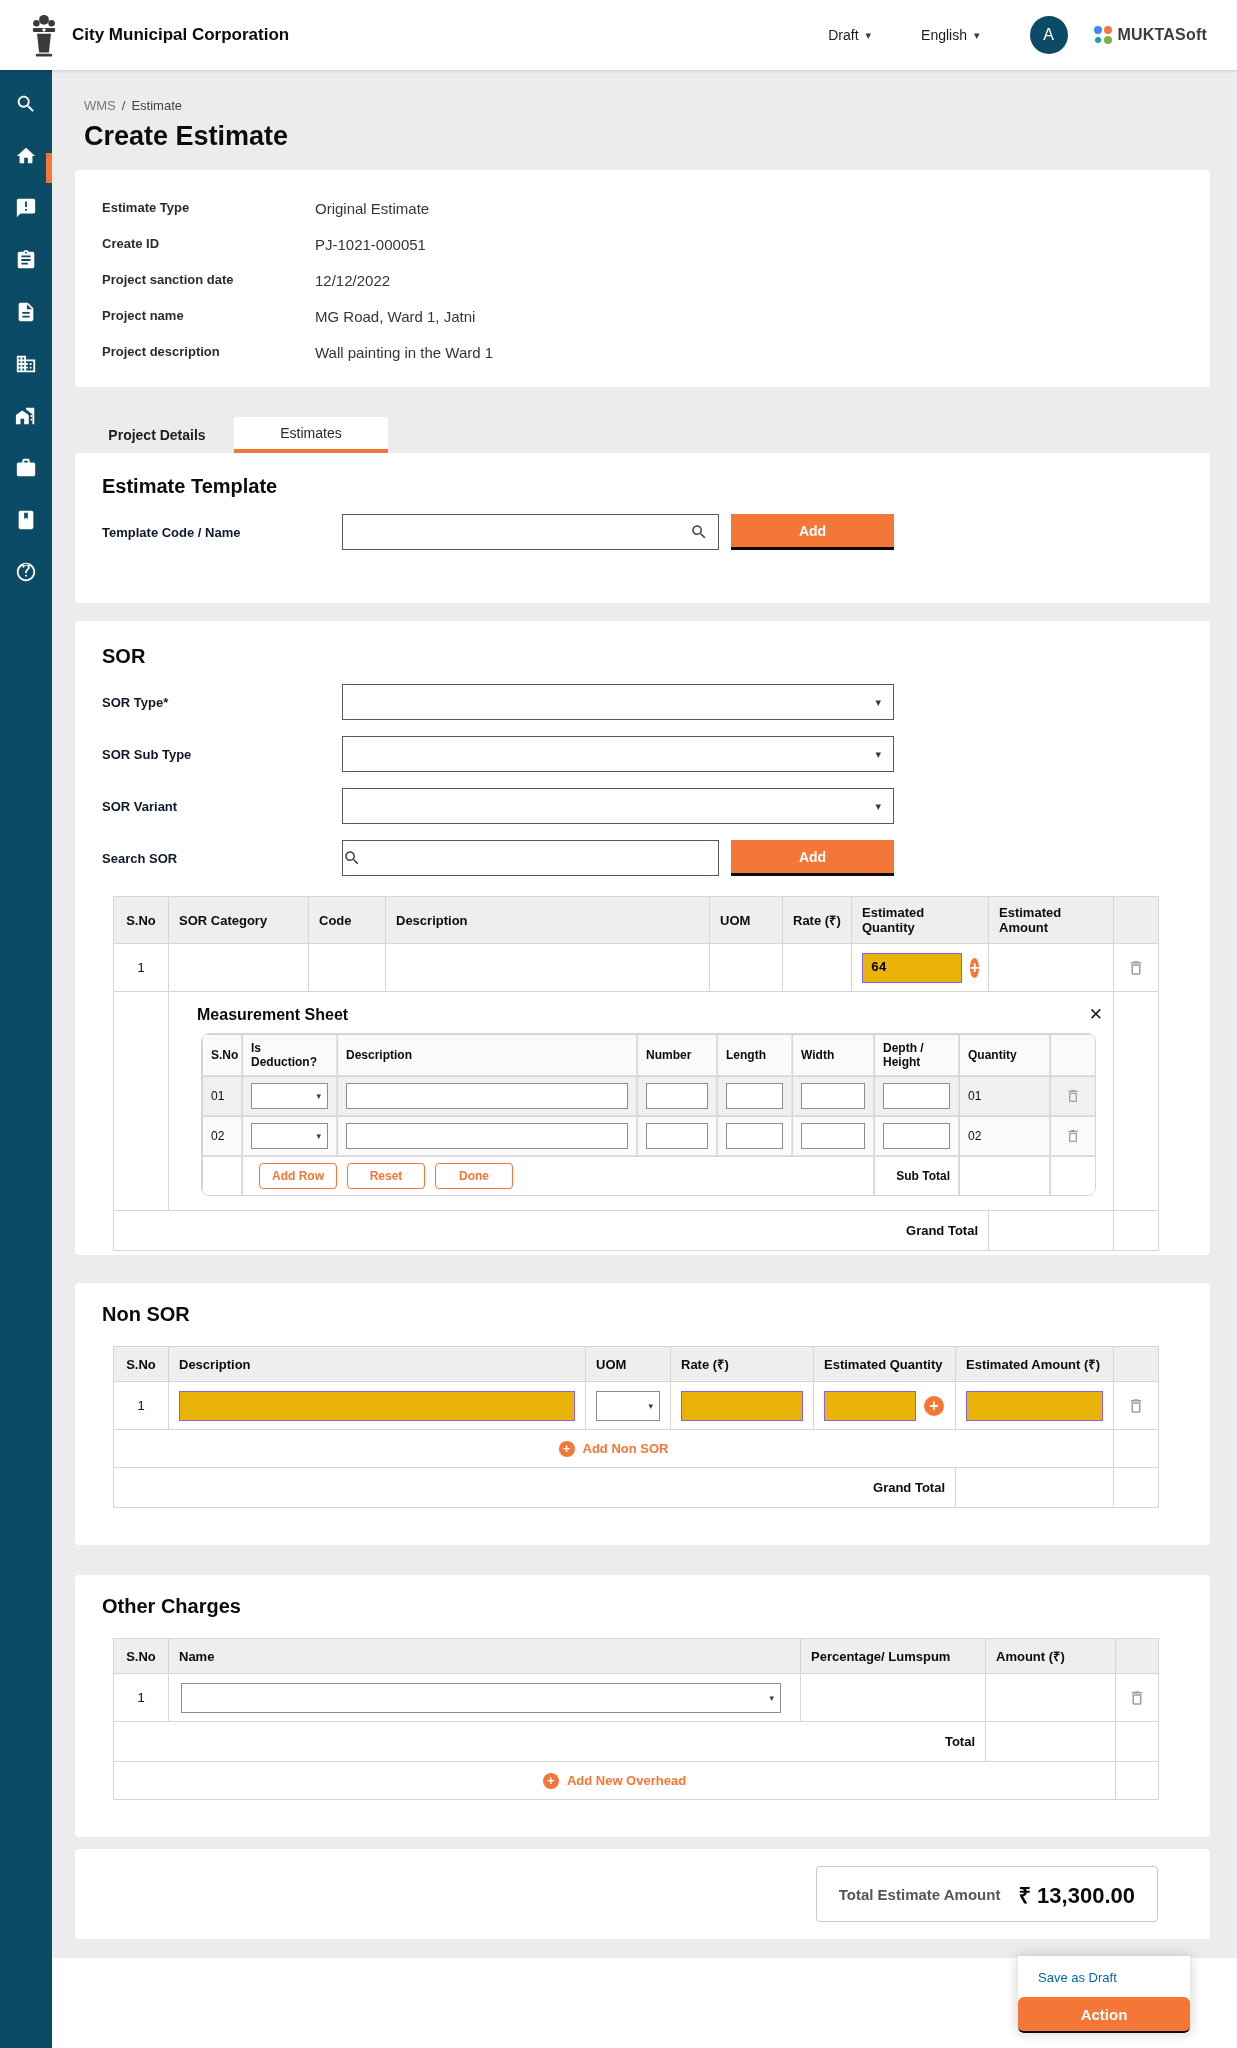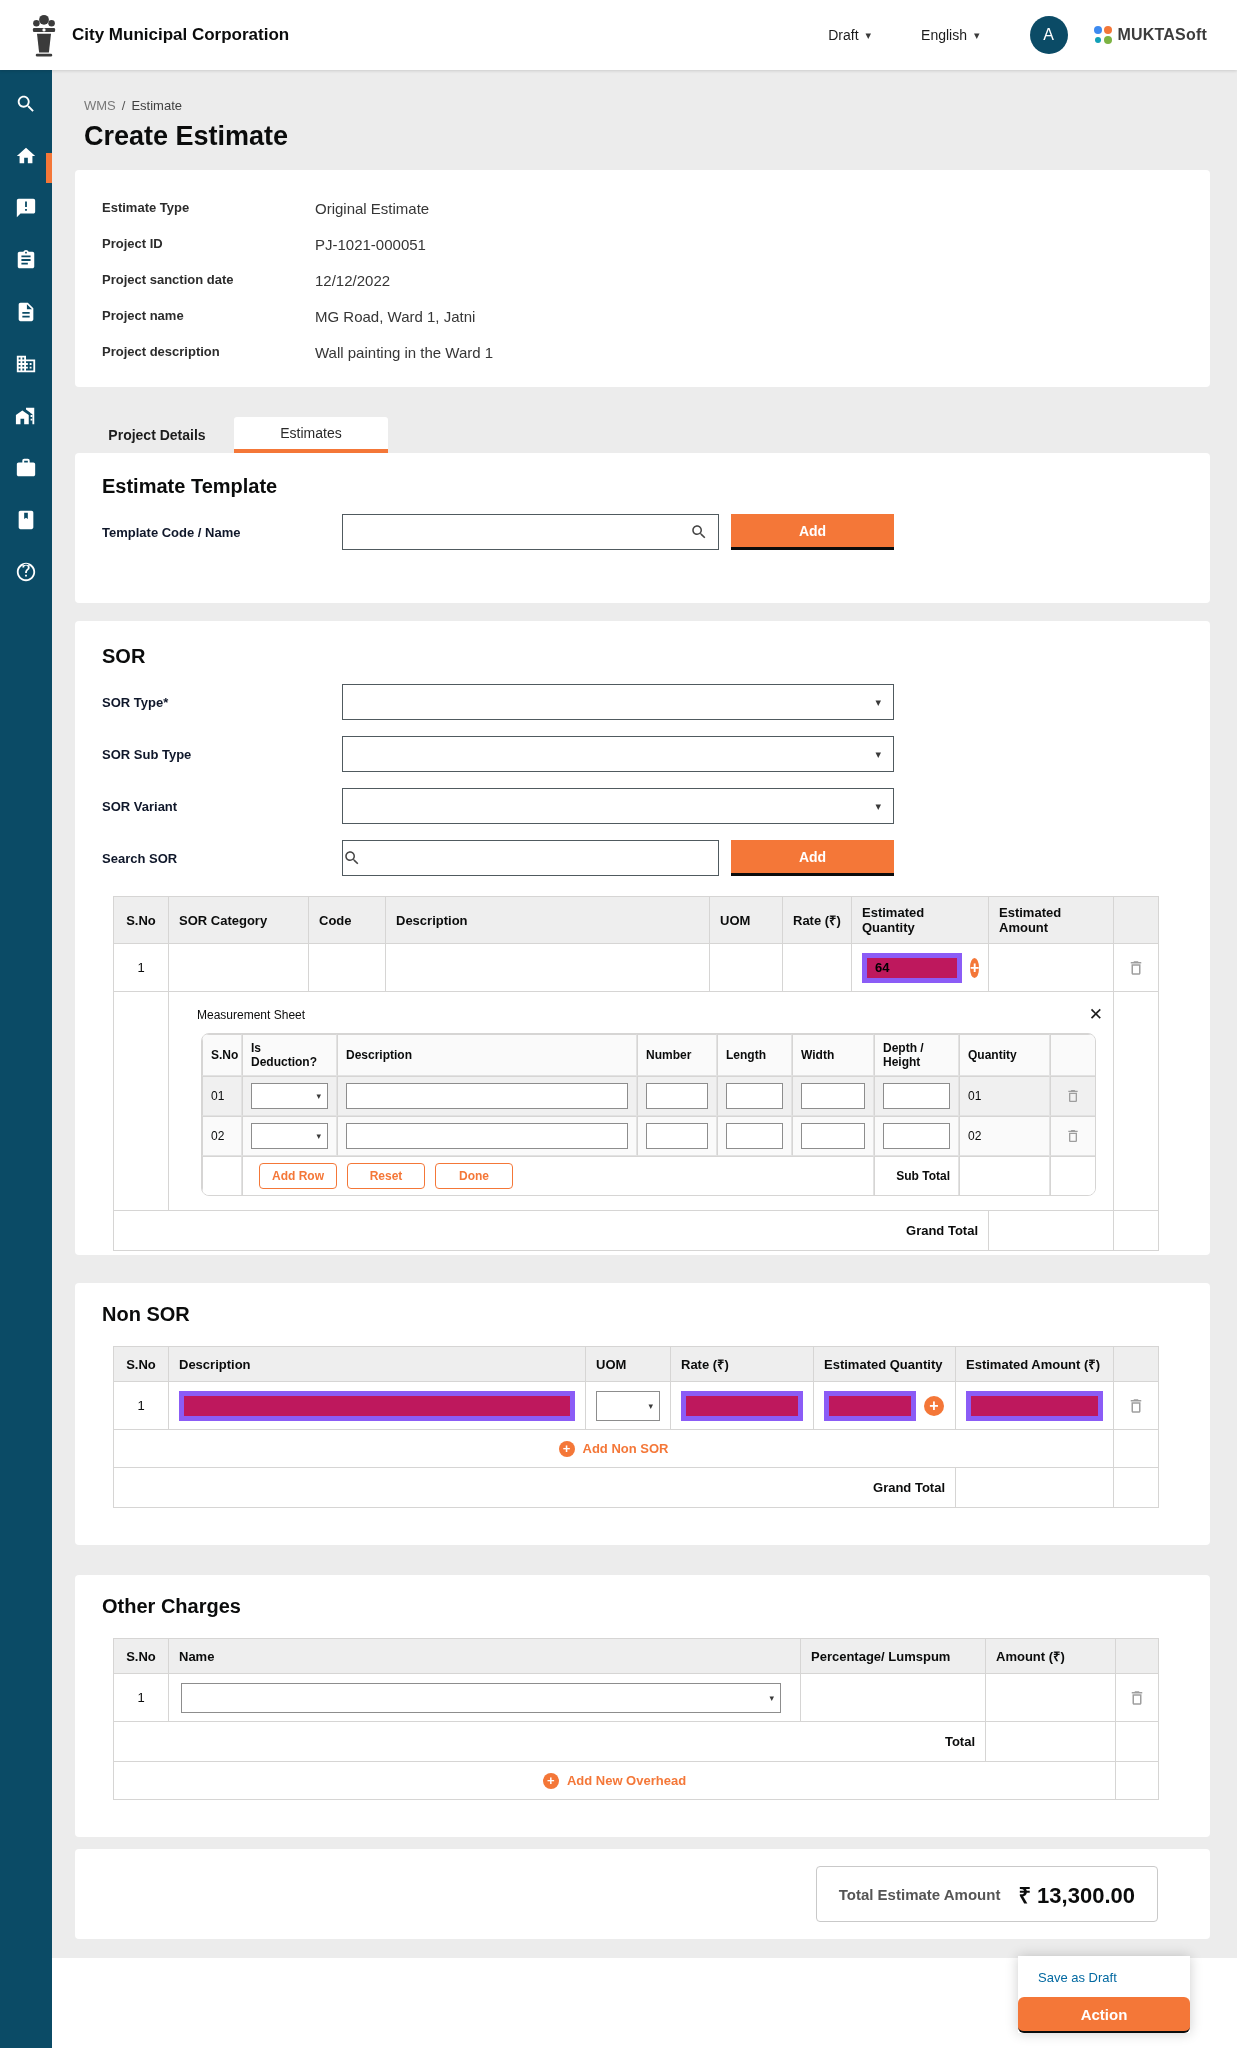--- a/index.html
+++ b/index.html
@@ -70,34 +70,34 @@
   .card3 { margin-top:18px; height:634px; padding-top:24px; }
   .card3 .form-row:first-of-type { margin-top:24px; }
 
   
   table.tbl { border-collapse:collapse; table-layout:fixed; width:1045px; margin:20px 0 0 38px; font-size:13px; background:#fff; }
   .tbl th, .tbl td { border:1px solid #D6D5D4; vertical-align:middle; }
   .tbl th { background:#EEEEEE; font-weight:bold; text-align:left; padding:8px 10px; color:#0B0C0C; }
   .tbl td { padding:4px 10px; }
   .tbl .c-center { text-align:center; }
   .row-main td { height:48px; }
-  .cell-input { border:5px solid #8b5cf6; background:#be185d; height:30px; font-size:13px; padding:0 8px;
-                font-family:Liberation Sans, sans-serif; outline:none; }
+  .cell-input { border:1px solid #8b5cf6; background:#eab308; height:30px; font-size:13px; padding:0 8px;
+                font-family:Liberation Mono, monospace; outline:none; }
   .qty-wrap { display:flex; align-items:center; gap:8px; }
   .qty-input { width:100px; font-weight:bold; }
   .plus-circle { width:20px; height:20px; border-radius:50%; background:#F47738; color:#fff; font-size:16px;
                  font-weight:bold; display:inline-flex; align-items:center; justify-content:center; cursor:pointer; line-height:1; }
   .trash { display:flex; justify-content:center; cursor:pointer; }
   .grand-row td { height:40px; font-weight:bold; }
   .t-right { text-align:right; }
 
   
   .ms-cell { padding:8px 0 14px 0 !important; }
   .ms-titlebar { display:flex; align-items:center; justify-content:space-between; padding:4px 10px 8px 28px; }
-  .ms-title { font-size:12px; font-weight:normal; }
+  .ms-title { font-size:16px; font-weight:bold; }
   .ms-close { font-size:17px; color:#1c1c1c; cursor:pointer; }
   table.ms-tbl { border-collapse:separate; border-spacing:0; table-layout:fixed; width:893px; margin-left:32px;
                  border:1px solid #D6D5D4; border-radius:8px; font-size:12px; overflow:hidden; }
   .ms-tbl th, .ms-tbl td { border-right:1px solid #E2E2E2; border-bottom:1px solid #E2E2E2; padding:6px 8px; }
   .ms-tbl th:last-child, .ms-tbl td:last-child { border-right:none; }
   .ms-tbl tr:last-child td { border-bottom:none; }
   .ms-tbl th { background:#FAFAFA; font-weight:bold; text-align:left; height:32px; }
   .ms-row1 td { background:#F0F0F0; height:35px; }
   .ms-row2 td { background:#FAFAFA; height:35px; }
   .ms-input { border:1px solid #8D8D8D; background:#fff; height:26px; width:100%; font-size:12px; padding:0 6px;
@@ -232,21 +232,21 @@
       <span>WMS</span><span class="sep">/</span><span class="crumb-current">Estimate</span>
     </div>
     <h1 class="page-title">Create Estimate</h1>
 
     <div class="card card1">
       <div class="info-row">
         <div class="info-label">Estimate Type</div>
         <div class="info-value">Original Estimate</div>
       </div>
       <div class="info-row">
-        <div class="info-label">Project ID</div>
+        <div class="info-label">Create ID</div>
         <div class="info-value">PJ-1021-000051</div>
       </div>
       <div class="info-row">
         <div class="info-label">Project sanction date</div>
         <div class="info-value">12/12/2022</div>
       </div>
       <div class="info-row">
         <div class="info-label">Project name</div>
         <div class="info-value">MG Road, Ward 1, Jatni</div>
       </div>

